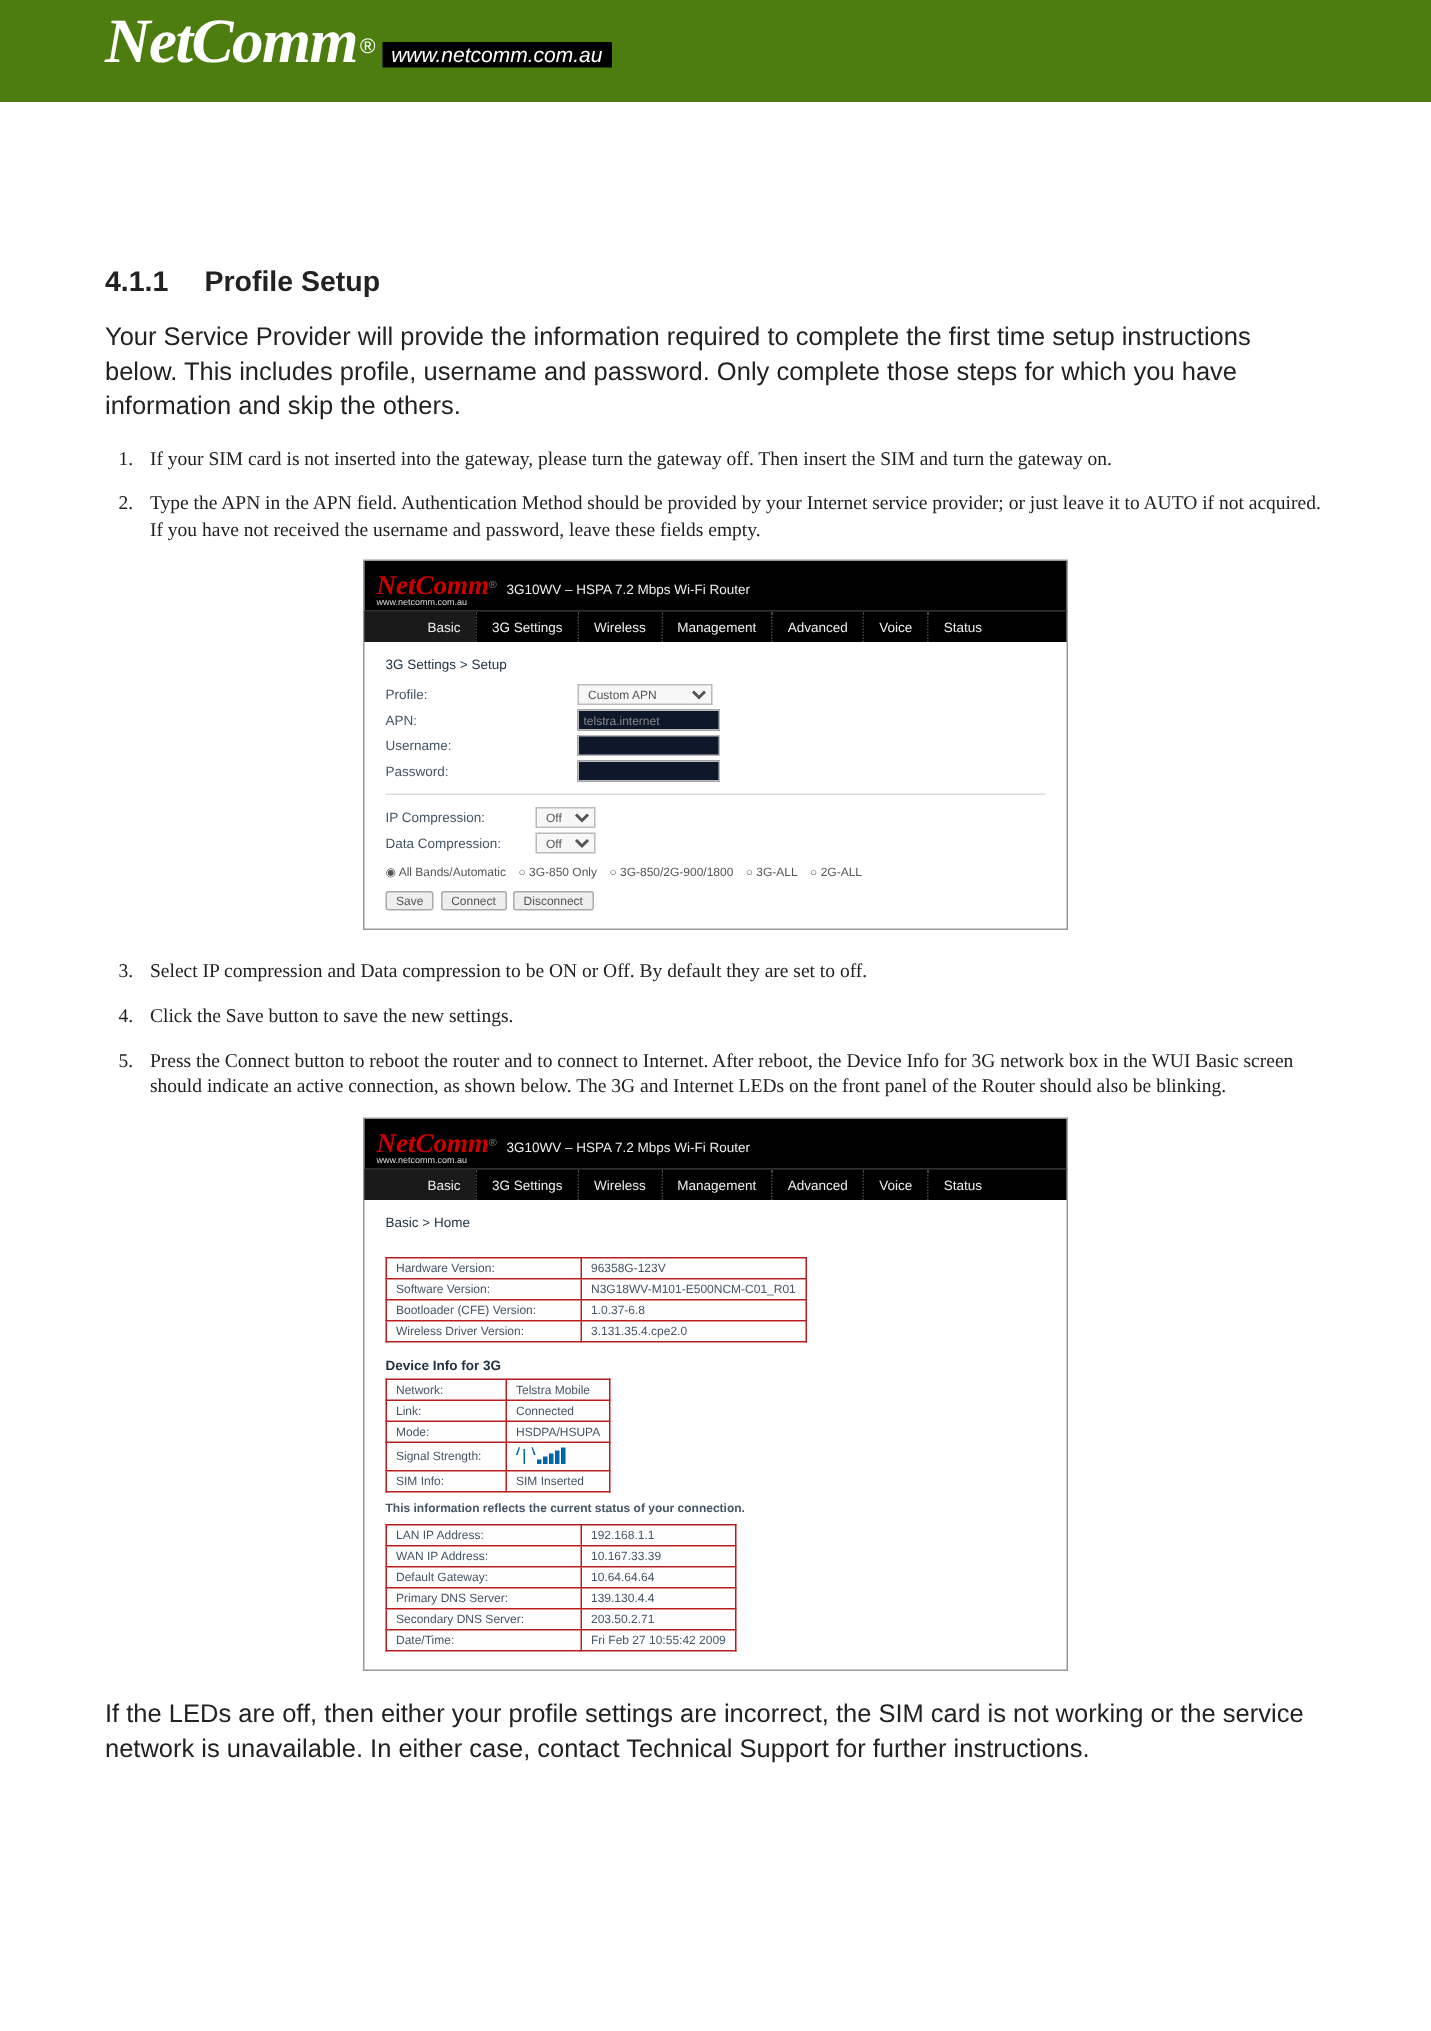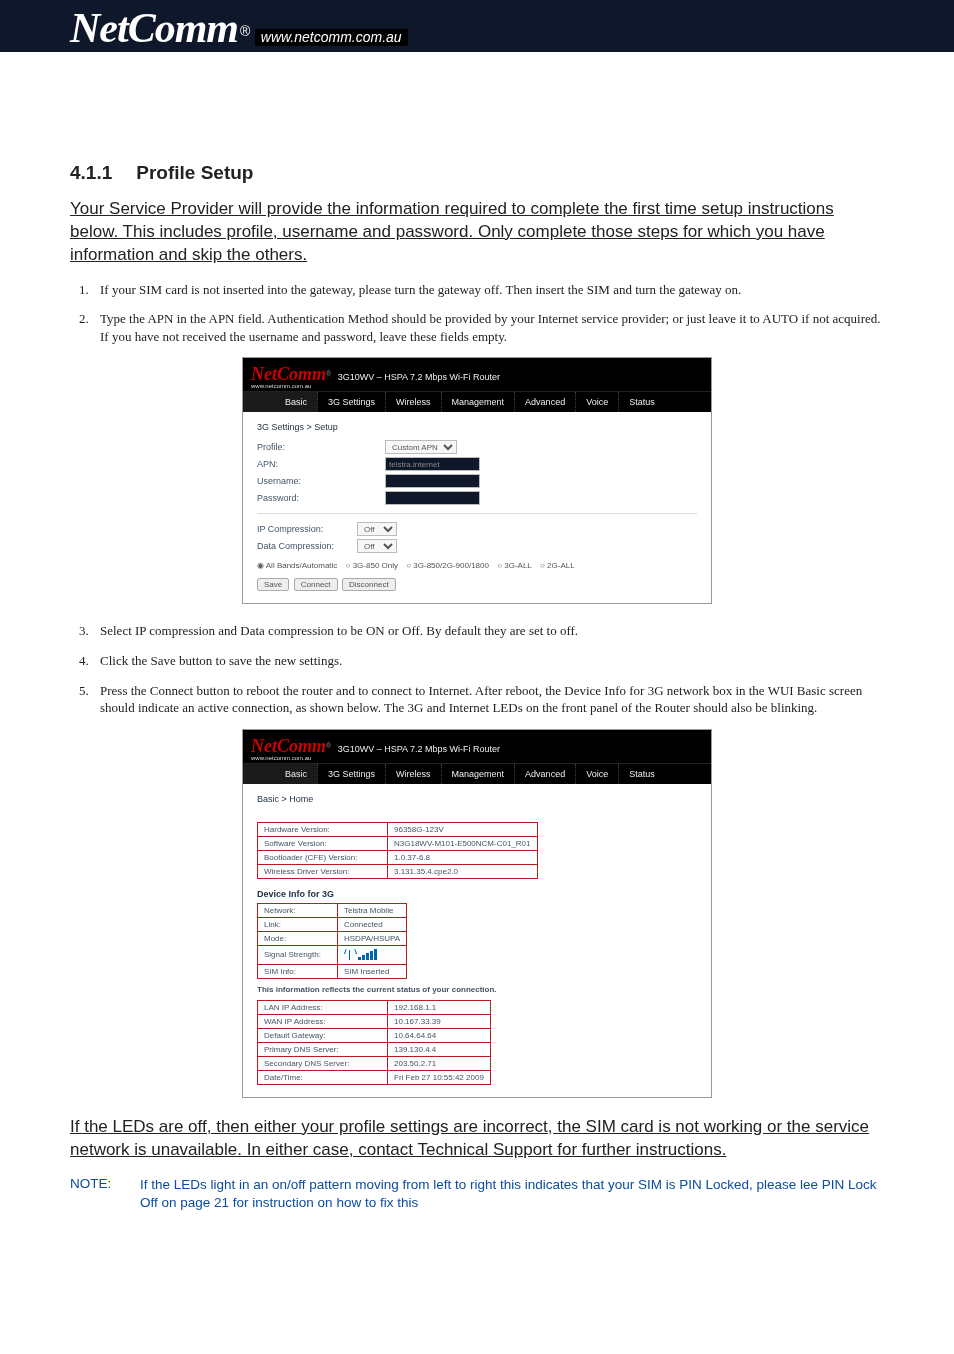--- a/index.html
+++ b/index.html
@@ -3,22 +3,22 @@
 <meta charset="utf-8">
 <style>
   * { box-sizing: border-box; margin: 0; padding: 0; }
   body {
     font-family: Arial, Helvetica, sans-serif;
     background: #fff;
     color: #222;
     width: 954px;
   }
   .header-bar {
-    background: #0f172a;
-    height: 52px;
+    background: #4d7c0f;
+    height: 68px;
     position: relative;
   }
   .logo-wrap {
     position: absolute;
     left: 70px;
     top: 4px;
   }
   .logo-text {
     font-family: 'Brush Script MT', cursive;
     font-weight: bold;
@@ -50,21 +50,20 @@
     font-size: 19px;
     font-weight: bold;
     margin-bottom: 14px;
   }
   .sec-num { display: inline-block; margin-right: 24px; }
   p.body {
     font-size: 17px;
     line-height: 1.35;
     margin-bottom: 14px;
     color: #222;
-    text-decoration: underline;
   }
   ol.steps {
     list-style: decimal;
     font-size: 13px;
     line-height: 1.35;
     padding-left: 22px;
     font-family: Liberation Serif, serif;
   }
   ol.steps li {
     margin-bottom: 12px;
@@ -250,21 +249,21 @@
       <div class="tab">Wireless</div>
       <div class="tab">Management</div>
       <div class="tab">Advanced</div>
       <div class="tab">Voice</div>
       <div class="tab">Status</div>
     </div>
     <div class="panel">
       <div class="crumb">3G Settings &gt; Setup</div>
       <div class="frow">
           <div class="flabel">Profile:</div>
-          <select class="fselect" style="width:72px"><option>Custom APN</option></select>
+          <select class="fselect" style="width:90px"><option>Custom APN</option></select>
         </div>
       <div class="frow">
           <div class="flabel">APN:</div>
           <input class="finput" value="telstra.internet" style="">
         </div>
       <div class="frow">
           <div class="flabel">Username:</div>
           <input class="finput" style="">
         </div>
       <div class="frow">
@@ -397,18 +396,14 @@
               <td class="k">Date/Time:</td>
               <td>Fri Feb 27 10:55:42 2009</td>
             </tr>
       </tbody>
         </table>
     </div>
   </div>
 
   <p class="body">If the LEDs are off, then either your profile settings are incorrect, the SIM card is not working or the service network is unavailable. In either case, contact Technical Support for further instructions.</p>
 
-  <div class="note-row">
-    <div class="note-label">NOTE:</div>
-    <div class="note-text">If the LEDs light in an on/off pattern moving from left to right this indicates that your SIM is PIN Locked, please lee PIN Lock Off on page 21 for instruction on how to fix this</div>
-  </div>
 
 </div>
 
 </body></html>

